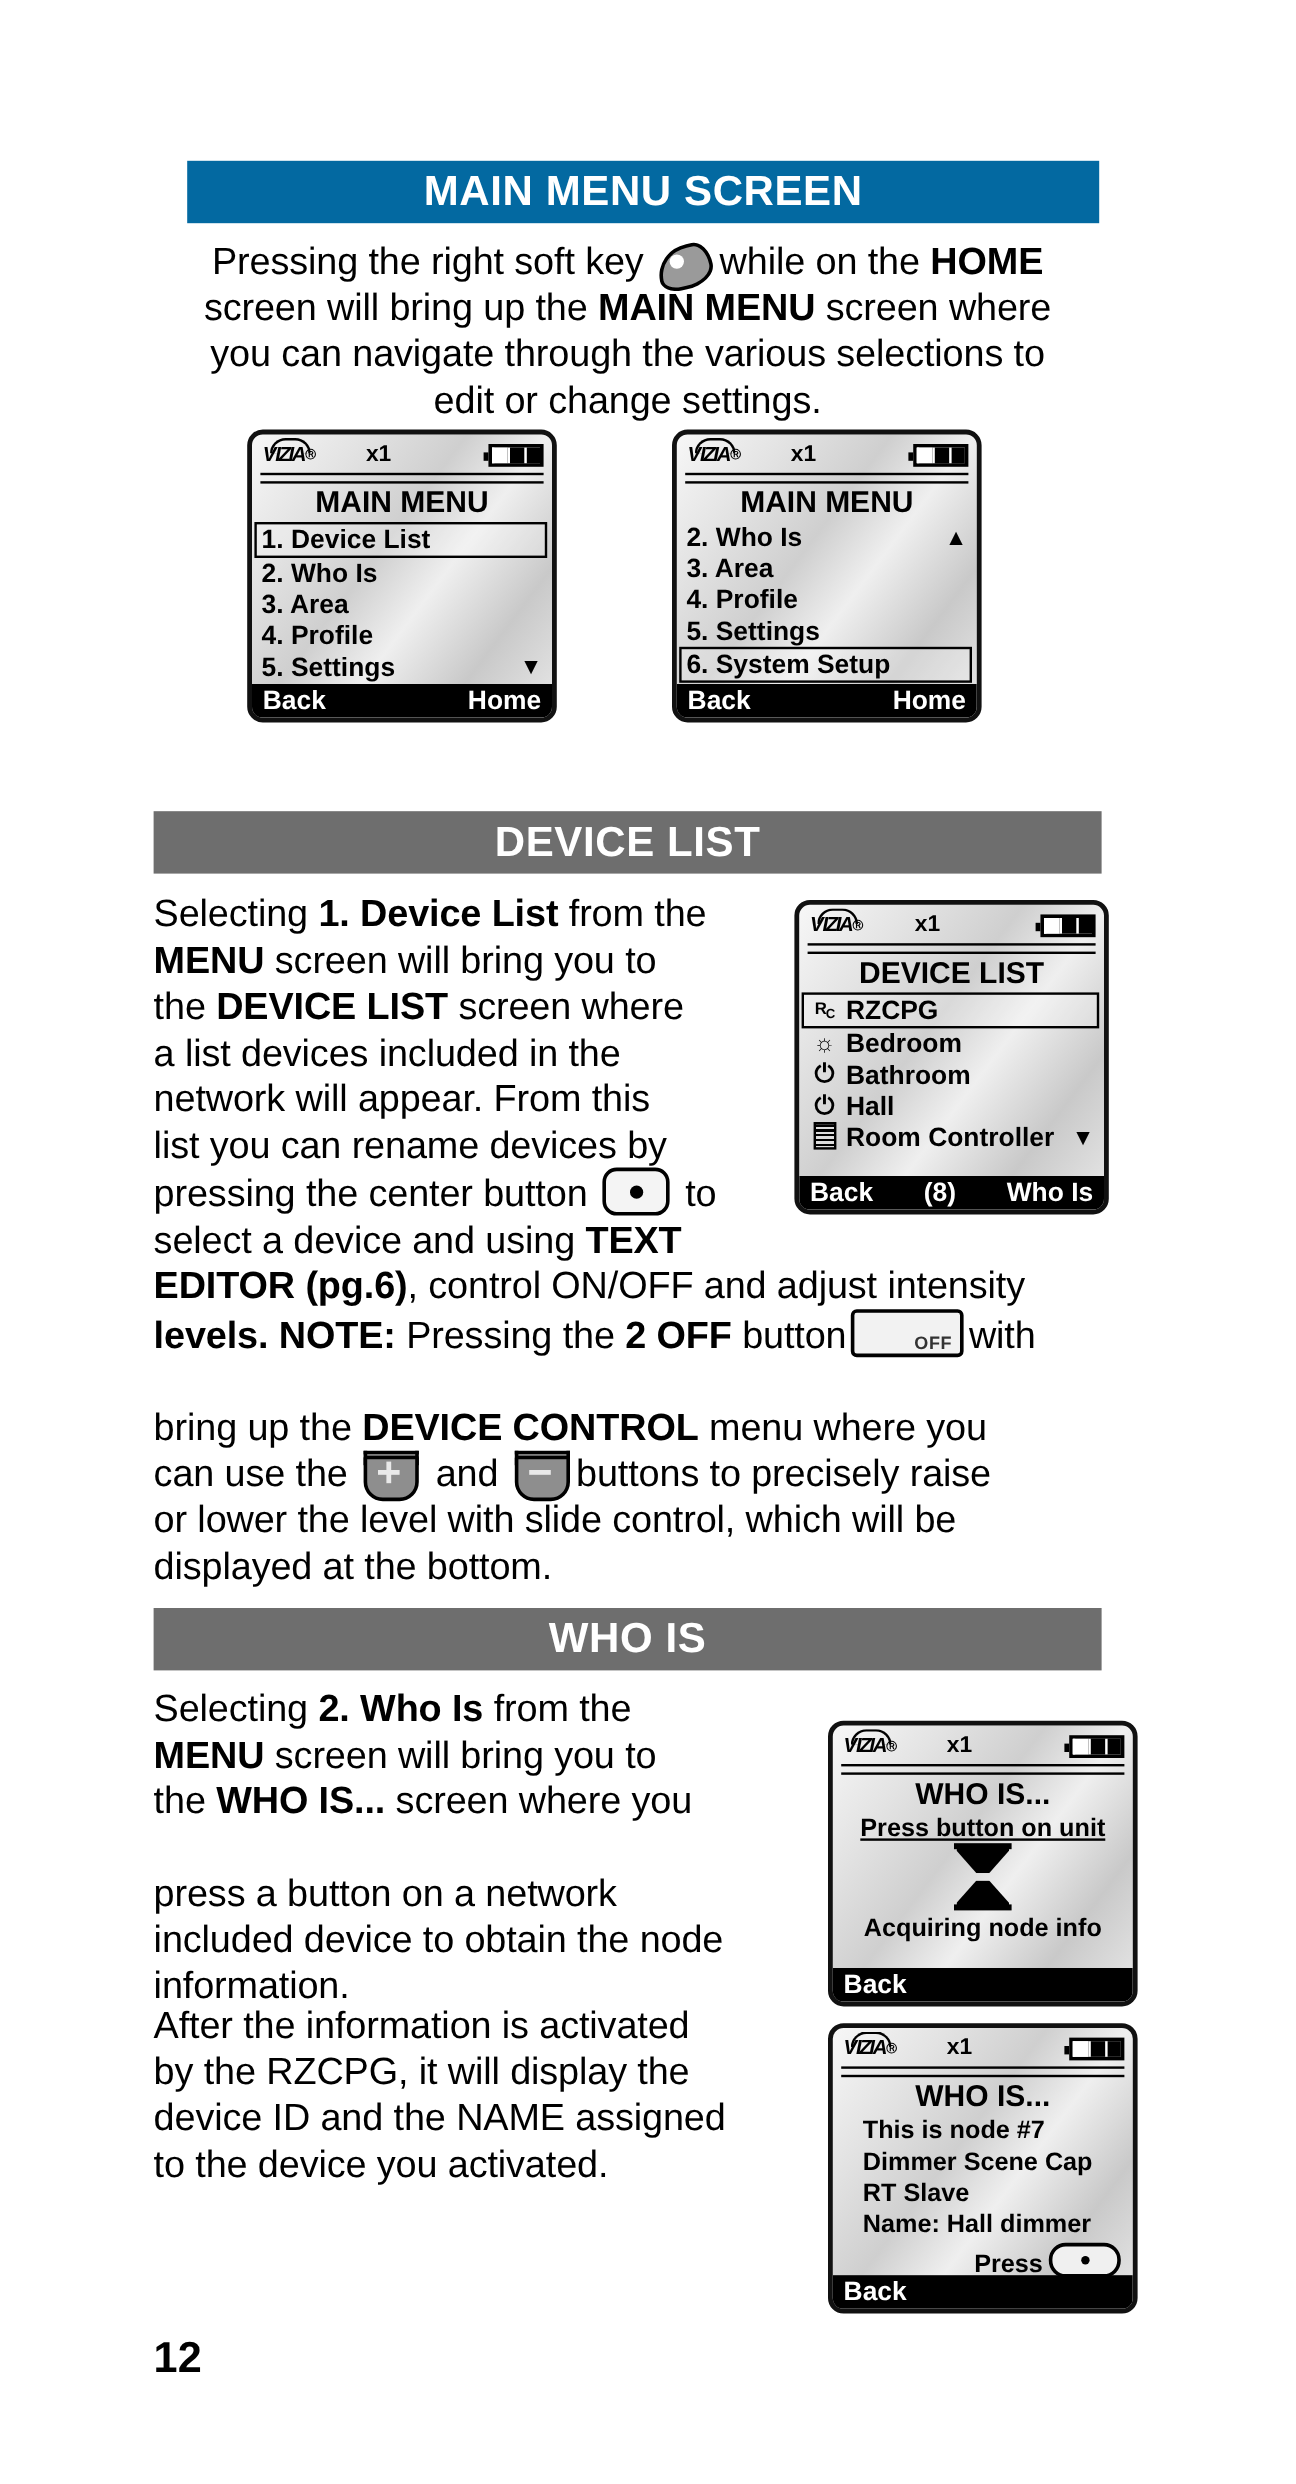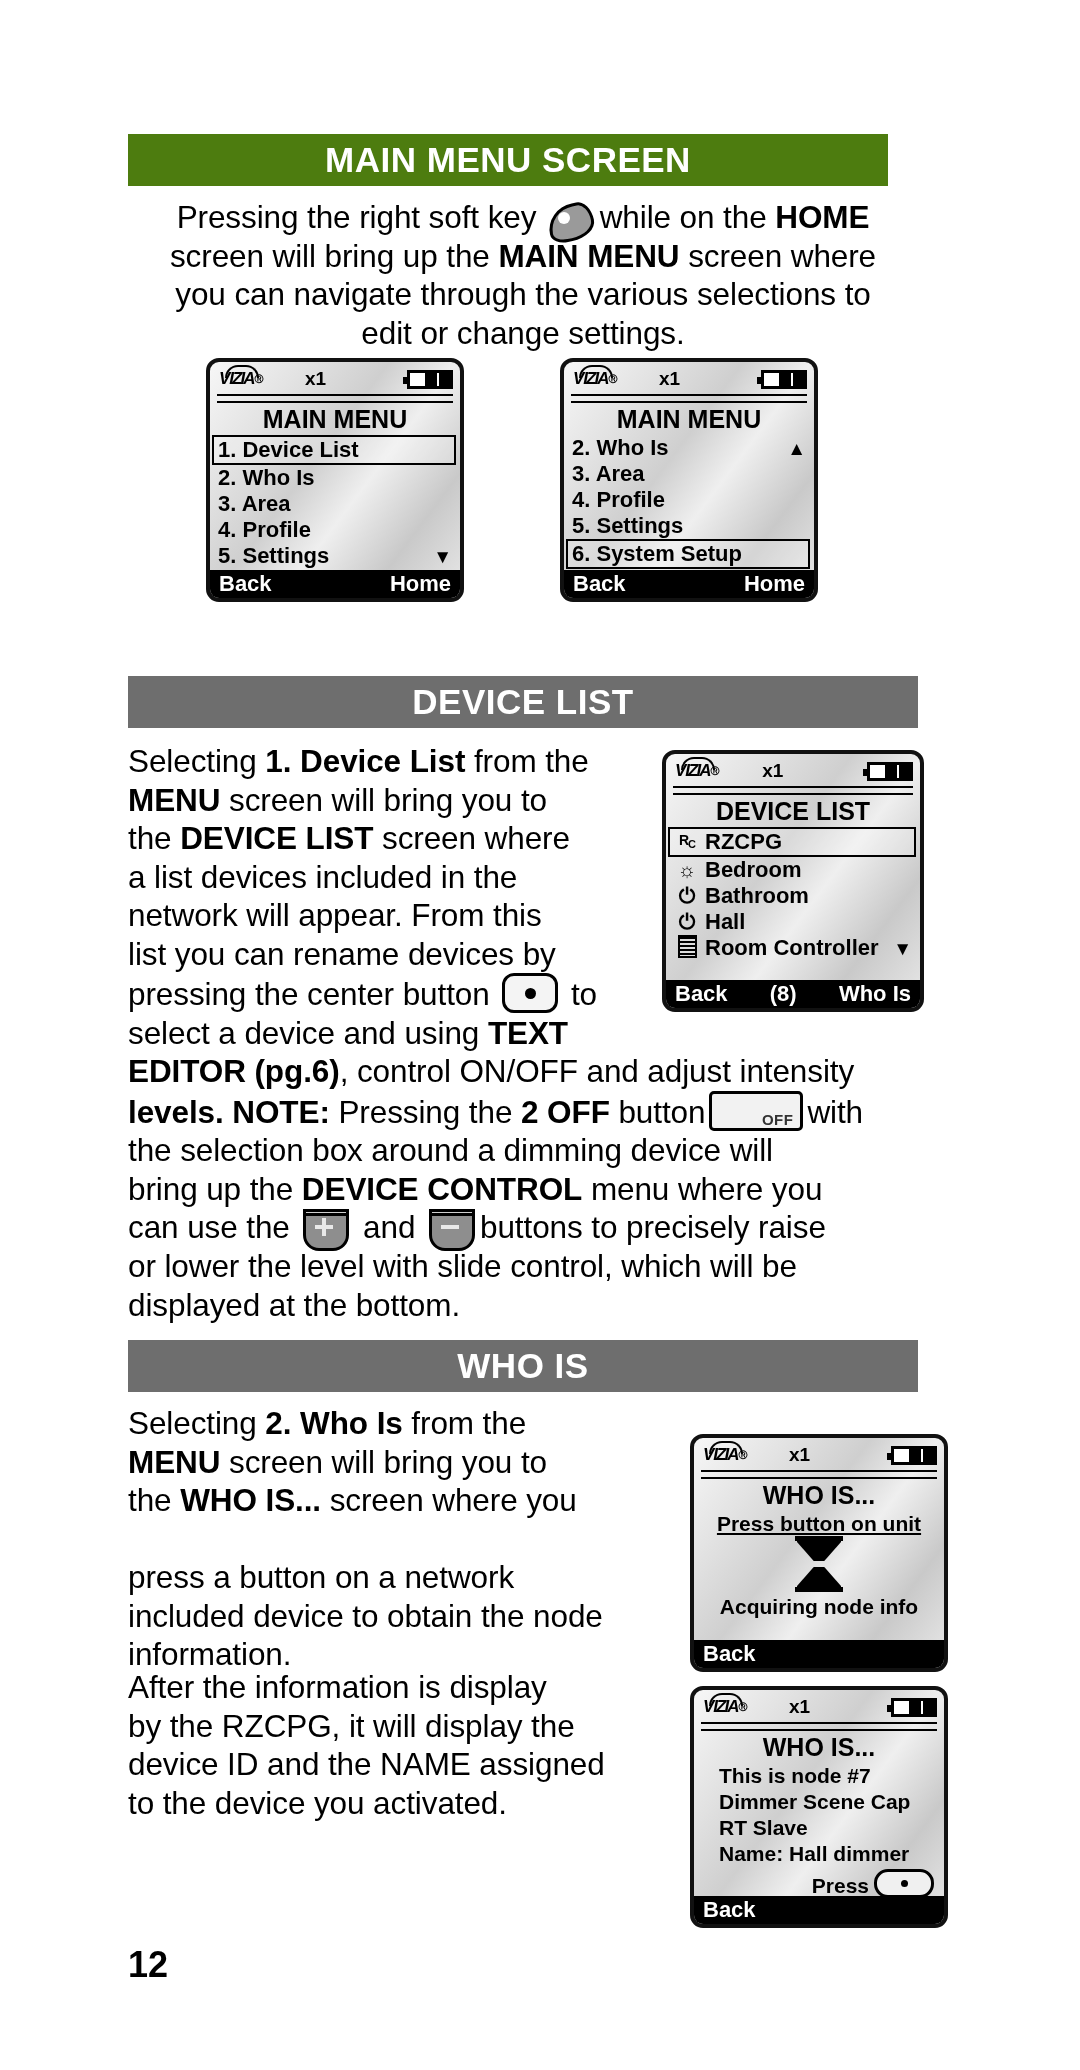--- a/index.html
+++ b/index.html
@@ -9,21 +9,21 @@
     color:#000;position:relative;overflow:hidden;
   }
   .page{position:absolute;left:0;top:0;width:1080px;height:2070px;}
 
   
   .bar{
     position:absolute;height:52px;line-height:52px;
     text-align:center;color:#fff;font-weight:bold;
     font-size:35px;letter-spacing:.5px;
   }
-  .bar.black{background:#4d7c0f;}
+  .bar.black{background:#0369a1;margin-left:28px;}
   .bar.gray{background:#6e6e6e;}
 
   
   .para{
     position:absolute;font-size:31.5px;line-height:38.5px;
     color:#000;letter-spacing:-.1px;
   }
   .para b{font-weight:bold;}
 
   
@@ -335,21 +335,21 @@
     </div>
   </div>
 
   <div class="para" style="left:128px;top:1052px;width:800px;">
     <b>EDITOR (pg.6)</b><span>, control ON/OFF and adjust intensity</span><br>
     <b>levels.</b>
     <b>NOTE:</b>
     <span>Pressing the</span>
     <b>2 OFF</b>
     <span>button</span><span class="offbtn"><span>OFF</span></span><span>with</span><br>
-    <span>the selection box around a dimming device will</span><br>
+    <br>
     <span>bring up the</span>
     <b>DEVICE CONTROL</b>
     <span>menu where you</span><br>
     <span>can use the</span>
     <span class="pmbtn"><span class="cap"></span><span class="body"></span><span class="gl"></span><span class="gl2"></span></span>
     <span>and</span>
     <span class="pmbtn"><span class="cap"></span><span class="body"></span><span class="gl"></span></span><span>buttons to precisely raise</span><br>
     <span>or lower the level with slide control, which will be</span><br>
     <span>displayed at the bottom.</span>
   </div>
@@ -365,21 +365,21 @@
     <span>the</span>
     <b>WHO IS...</b>
     <span>screen where you</span><br>
     <br>
     <span>press a button on a network</span><br>
     <span>included device to obtain the node</span><br>
     <span>information.</span>
   </div>
 
   <div class="para" style="left:128px;top:1668px;width:530px;">
-    <span>After the information is display</span><br>
+    <span>After the information is activated</span><br>
     <span>by the RZCPG, it will display the</span><br>
     <span>device ID and the NAME assigned</span><br>
     <span>to the device you activated.</span>
   </div>
 
   <div class="lcd" style="left:690px;top:1434px;width:258px;height:238px;">
     <div class="lcd-status">
       <span class="brand"><span class="arc"></span>V<span style="letter-spacing:-2px;">IZI</span>A<span class="rm">Ⓡ</span></span>
       <span class="mult">x1</span>
       <span class="batt">

